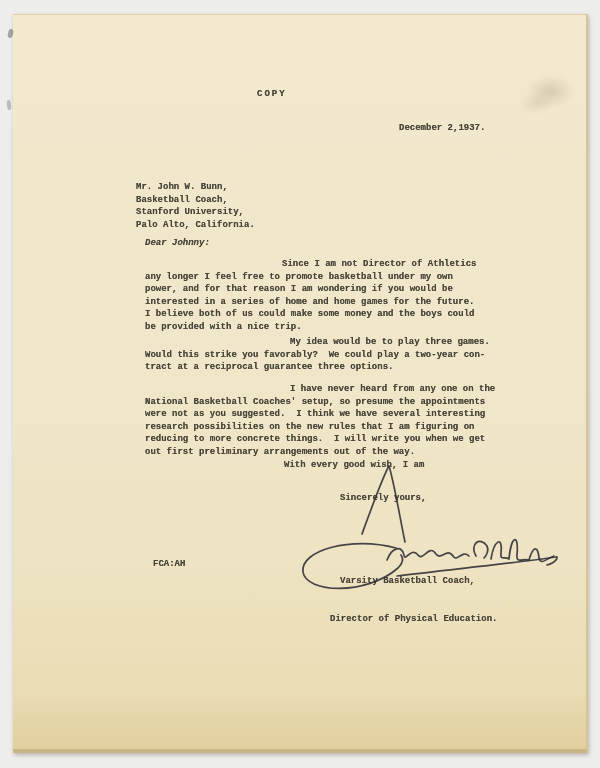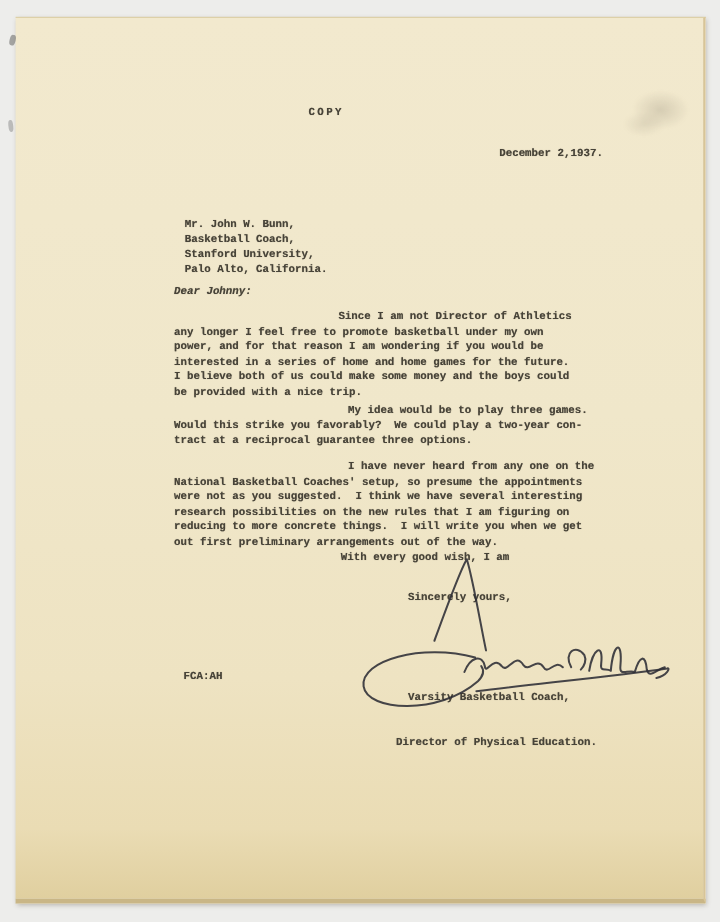--- a/index.html
+++ b/index.html
@@ -21,22 +21,22 @@
     position:absolute;z-index:3;
     font-size:9px;line-height:12.6px;font-weight:700;
     color:#474338;
     text-shadow:0 0 0.6px rgba(70,64,52,0.65);
     white-space:pre;
   }
   .line{white-space:pre;}
   .para .line:first-child{text-indent:145px;}
   .p1 .line:first-child{text-indent:137px;}
   .copy{left:257px;top:88px;letter-spacing:2px;}
-  .date{left:416px;top:122px;text-align:center;}
-  .recipient{left:154px;top:181px;}
+  .date{left:399px;top:122px;text-align:center;}
+  .recipient{left:136px;top:181px;}
   .salutation{left:145px;top:237px;font-style:italic;}
   .p1{left:145px;top:258px;}
   .p2{left:145px;top:336px;}
   .p3{left:145px;top:383px;}
   .closing{left:284px;top:459px;}
   .valediction{left:340px;top:492px;}
   .titles{left:330px;top:550px;}
   .titles .t1{padding-left:10px;}
   .initials{left:153px;top:558px;}
   .signature{

